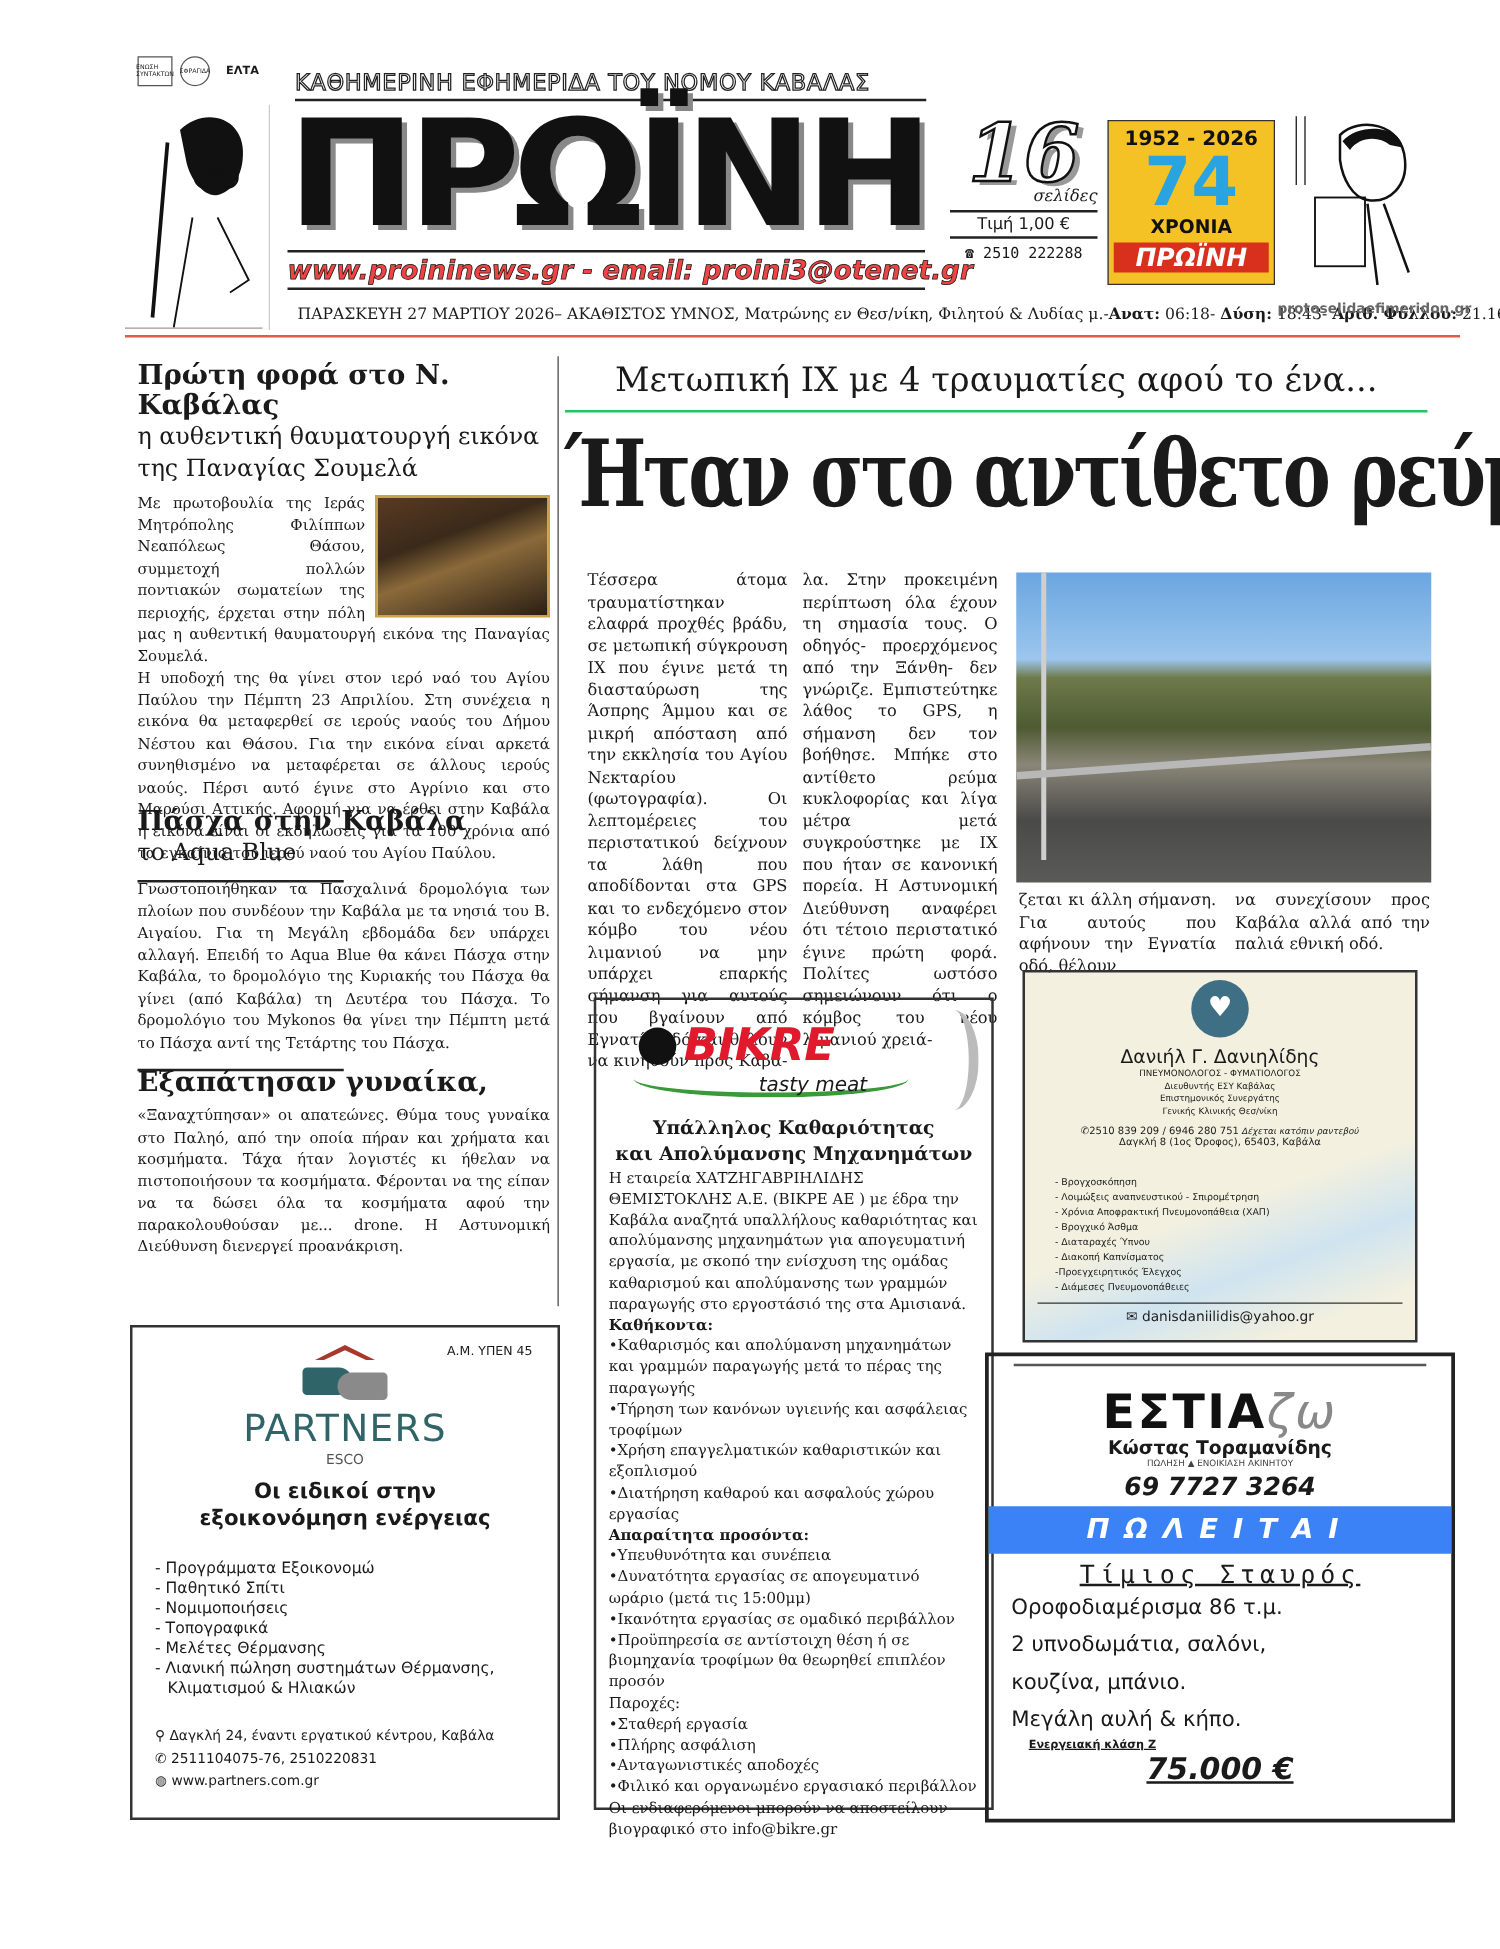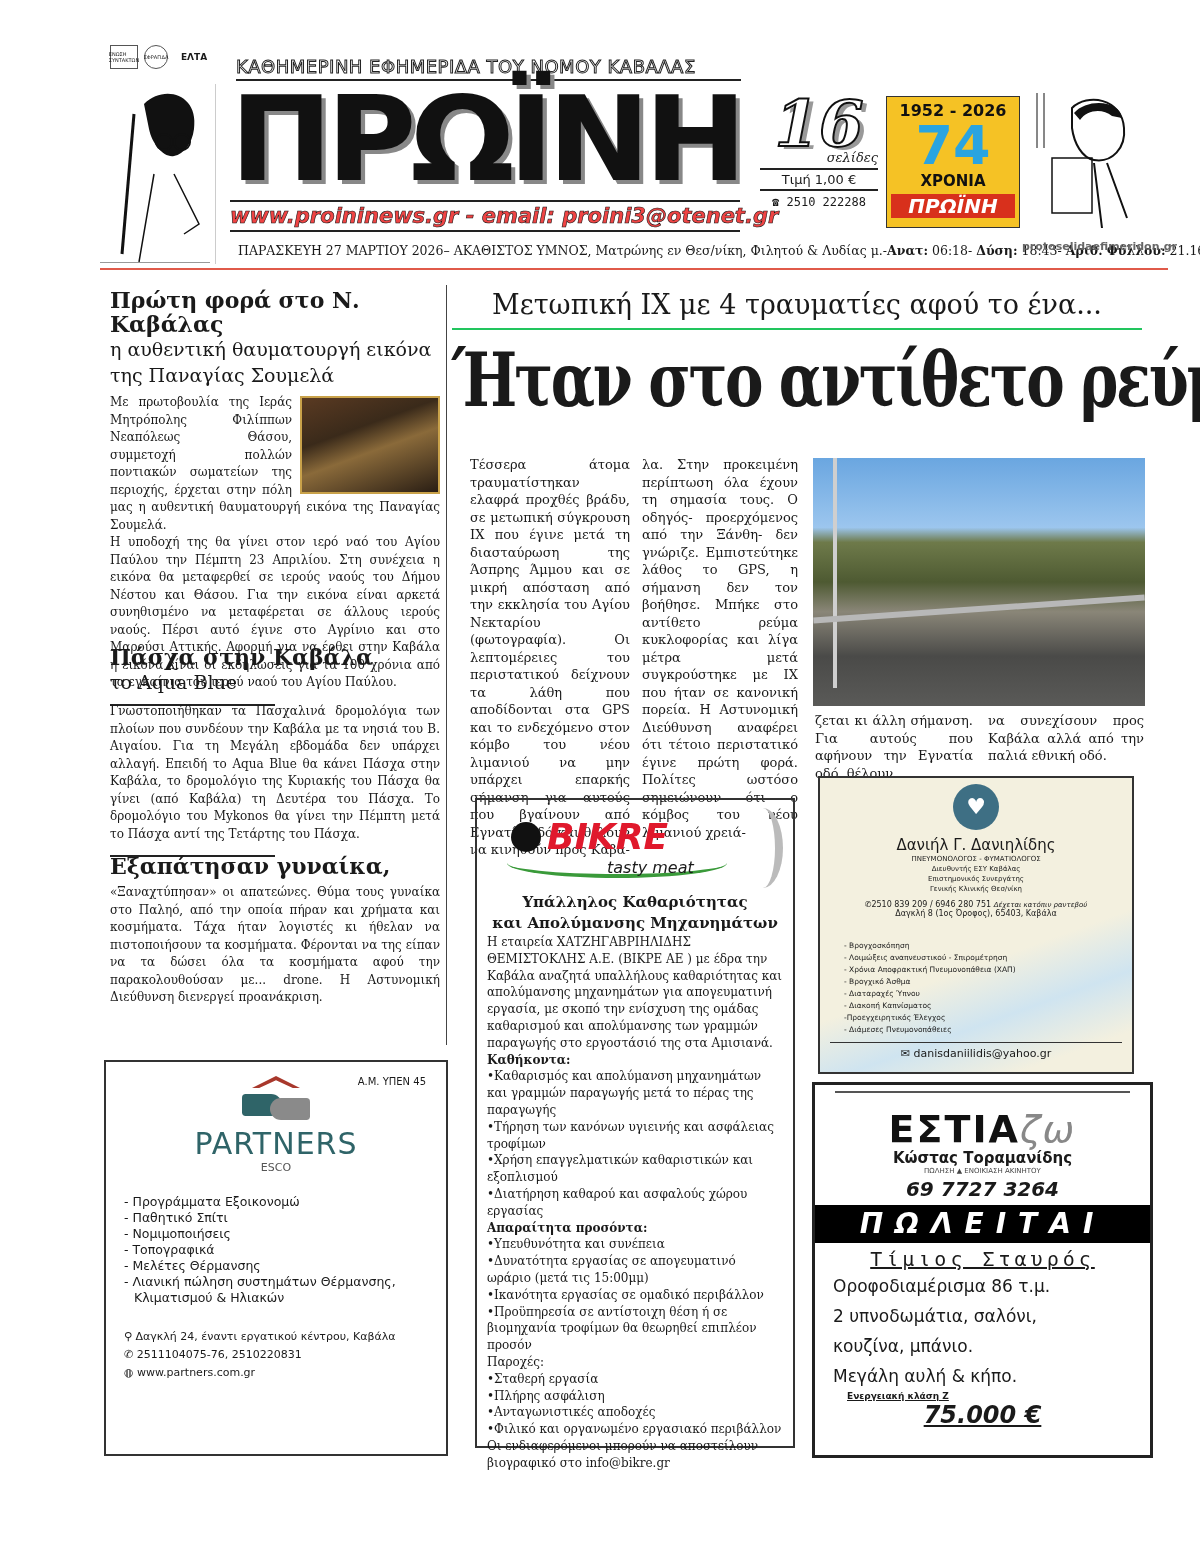--- a/index.html
+++ b/index.html
@@ -72,28 +72,28 @@
   .lungs-icon { width: 46px; height: 46px; border-radius: 50%; background: #3e6f84; margin: 0 auto; color: #fff; font-size: 22px; line-height: 46px; }
   .doc-name { font-size: 15px; margin-top: 6px; }
   .doc-small { font-size: 7px; line-height: 10px; }
   .doc-phone { font-size: 8px; margin-top: 6px; }
   .doc-phone i { font-size: 7px; }
   .doc-addr { font-size: 8px; }
   .doc-list { text-align: left; padding-left: 24px; margin-top: 22px; font-size: 7.5px; line-height: 12px; }
   .doc-email { border-top: 1px solid #333; margin: 6px 10px 0; padding-top: 4px; font-size: 11px; }
 
   
-  .estia { left: 812px; top: 1082px; width: 341px; height: 376px; border: 3px solid #222; font-family: "DejaVu Sans", sans-serif; text-align: center; }
+  .estia { left: 788px; top: 1082px; width: 376px; height: 376px; border: 3px solid #222; font-family: "DejaVu Sans", sans-serif; text-align: center; }
   .roof { height: 18px; margin: 6px 20px 0; border-top: 2px solid #555; }
   .estia-brand { font-size: 38px; font-weight: bold; letter-spacing: 2px; line-height: 40px; }
   .estia-brand span { font-style: italic; font-weight: normal; color: #888; }
   .estia-person { font-size: 15px; font-weight: bold; }
   .estia-service { font-size: 7px; color: #444; }
   .estia-phone { font-size: 20px; font-style: italic; font-weight: bold; margin-top: 2px; }
-  .estia-sale { background: #000000; color: #fff; font-size: 28px; font-style: italic; font-weight: bold; letter-spacing: 12px; line-height: 38px; margin-top: 4px; }
+  .estia-sale { background: #3b82f6; color: #fff; font-size: 22px; font-style: italic; font-weight: bold; letter-spacing: 12px; line-height: 38px; margin-top: 4px; }
   .estia-loc { font-size: 20px; letter-spacing: 4px; text-decoration: underline; margin-top: 4px; font-family: "DejaVu Sans Mono", monospace; }
   .estia-line { font-size: 17px; line-height: 30px; text-align: left; padding-left: 18px; }
   .estia-energy { font-size: 9px; font-weight: bold; text-decoration: underline; text-align: left; padding-left: 12px; margin-left: 20px; }
   .estia-price { font-size: 24px; font-style: italic; font-weight: bold; text-decoration: underline; }
 
   
   .partners { left: 104px; top: 1060px; width: 344px; height: 396px; border: 2px solid #333; font-family: "DejaVu Sans", sans-serif; padding: 10px 18px; }
   .reg-no { position: absolute; right: 20px; top: 14px; font-size: 10px; }
   .handshake { width: 76px; height: 50px; margin: 4px auto 0; position: relative; }
   .hs-roof { position: absolute; left: 14px; top: 0; width: 48px; height: 12px; background: #a8382c; clip-path: polygon(0 100%, 50% 0, 100% 100%, 85% 100%, 50% 35%, 15% 100%); }
@@ -268,20 +268,24 @@
 
 <div class="abs partners">
   <div class="reg-no">Α.Μ. ΥΠΕΝ 45</div>
   <div class="handshake">
     <div class="hs-roof"></div>
     <div class="hs-a"></div>
     <div class="hs-b"></div>
   </div>
   <div class="partners-brand">PARTNERS</div>
   <div class="partners-sub">ESCO</div>
+  <div class="partners-slogan">
+    <div>Οι ειδικοί στην</div>
+    <div>εξοικονόμηση ενέργειας</div>
+  </div>
   <div class="partners-list">
     <div>- Προγράμματα Εξοικονομώ</div>
     <div>- Παθητικό Σπίτι</div>
     <div>- Νομιμοποιήσεις</div>
     <div>- Τοπογραφικά</div>
     <div>- Μελέτες Θέρμανσης</div>
     <div>- Λιανική πώληση συστημάτων Θέρμανσης,</div>
     <div style="padding-left:10px;">   Κλιματισμού &amp; Ηλιακών</div>
   </div>
   <div class="partners-contact">

